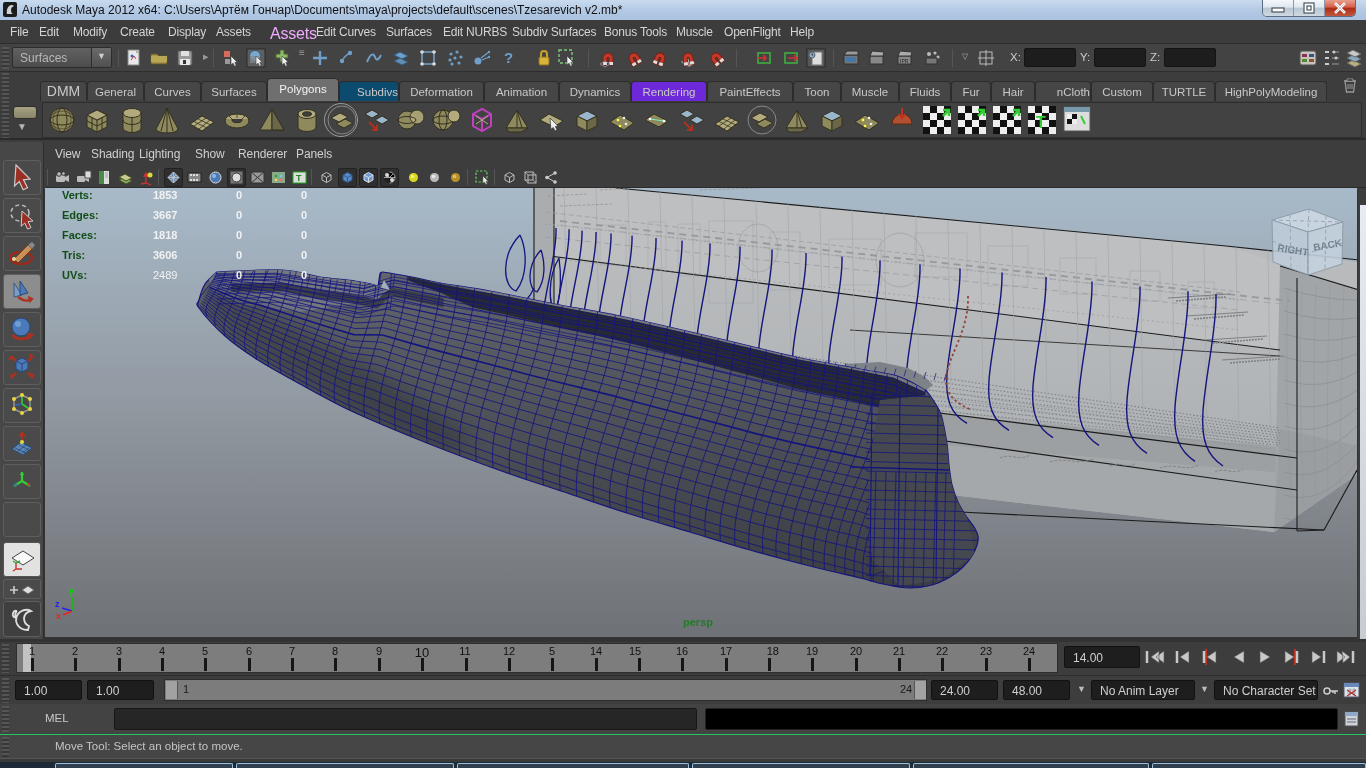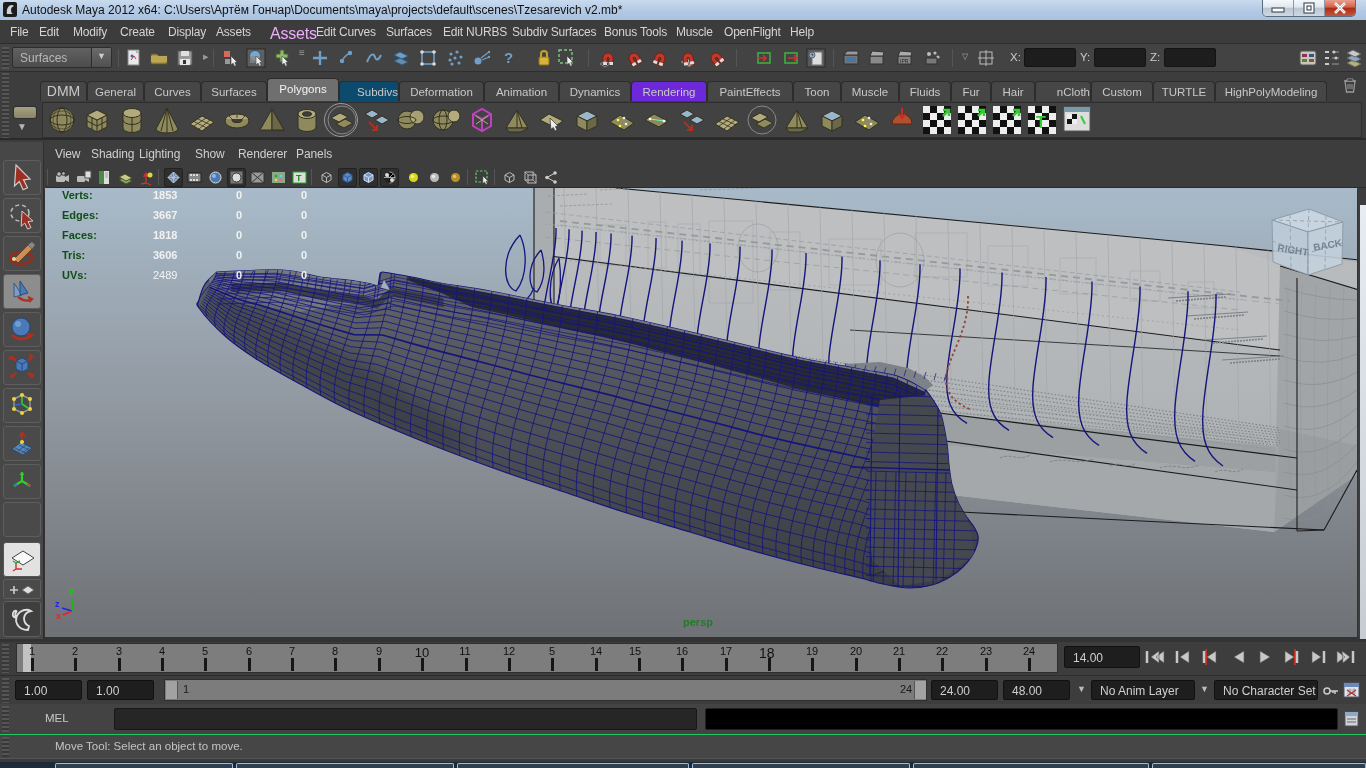--- a/index.html
+++ b/index.html
@@ -1067,21 +1067,21 @@
       <span class="tx" style="left:525px;top:1px;font-size:11px;color:#111;width:20px;text-align:center">5</span>
       <div class="abs" style="left:534px;top:14px;width:2.5px;height:13px;background:#161616"></div>
       <span class="tx" style="left:569px;top:1px;font-size:11px;color:#111;width:20px;text-align:center">14</span>
       <div class="abs" style="left:578px;top:14px;width:2.5px;height:13px;background:#161616"></div>
       <span class="tx" style="left:612px;top:1px;font-size:11px;color:#111;width:20px;text-align:left">15</span>
       <div class="abs" style="left:621px;top:14px;width:2.5px;height:13px;background:#161616"></div>
       <span class="tx" style="left:655px;top:1px;font-size:11px;color:#111;width:20px;text-align:center">16</span>
       <div class="abs" style="left:664px;top:14px;width:2.5px;height:13px;background:#161616"></div>
       <span class="tx" style="left:699px;top:1px;font-size:11px;color:#111;width:20px;text-align:center">17</span>
       <div class="abs" style="left:708px;top:14px;width:2.5px;height:13px;background:#161616"></div>
-      <span class="tx" style="left:742px;top:1px;font-size:14px;color:#111;width:20px;text-align:left">18</span>
+      <span class="tx" style="left:742px;top:1px;font-size:11px;color:#111;width:20px;text-align:right">18</span>
       <div class="abs" style="left:751px;top:14px;width:2.5px;height:13px;background:#161616"></div>
       <span class="tx" style="left:785px;top:1px;font-size:11px;color:#111;width:20px;text-align:center">19</span>
       <div class="abs" style="left:794px;top:14px;width:2.5px;height:13px;background:#161616"></div>
       <span class="tx" style="left:829px;top:1px;font-size:11px;color:#111;width:20px;text-align:center">20</span>
       <div class="abs" style="left:838px;top:14px;width:2.5px;height:13px;background:#161616"></div>
       <span class="tx" style="left:872px;top:1px;font-size:11px;color:#111;width:20px;text-align:center">21</span>
       <div class="abs" style="left:881px;top:14px;width:2.5px;height:13px;background:#161616"></div>
       <span class="tx" style="left:915px;top:1px;font-size:11px;color:#111;width:20px;text-align:center">22</span>
       <div class="abs" style="left:924px;top:14px;width:2.5px;height:13px;background:#161616"></div>
       <span class="tx" style="left:959px;top:1px;font-size:11px;color:#111;width:20px;text-align:center">23</span>

